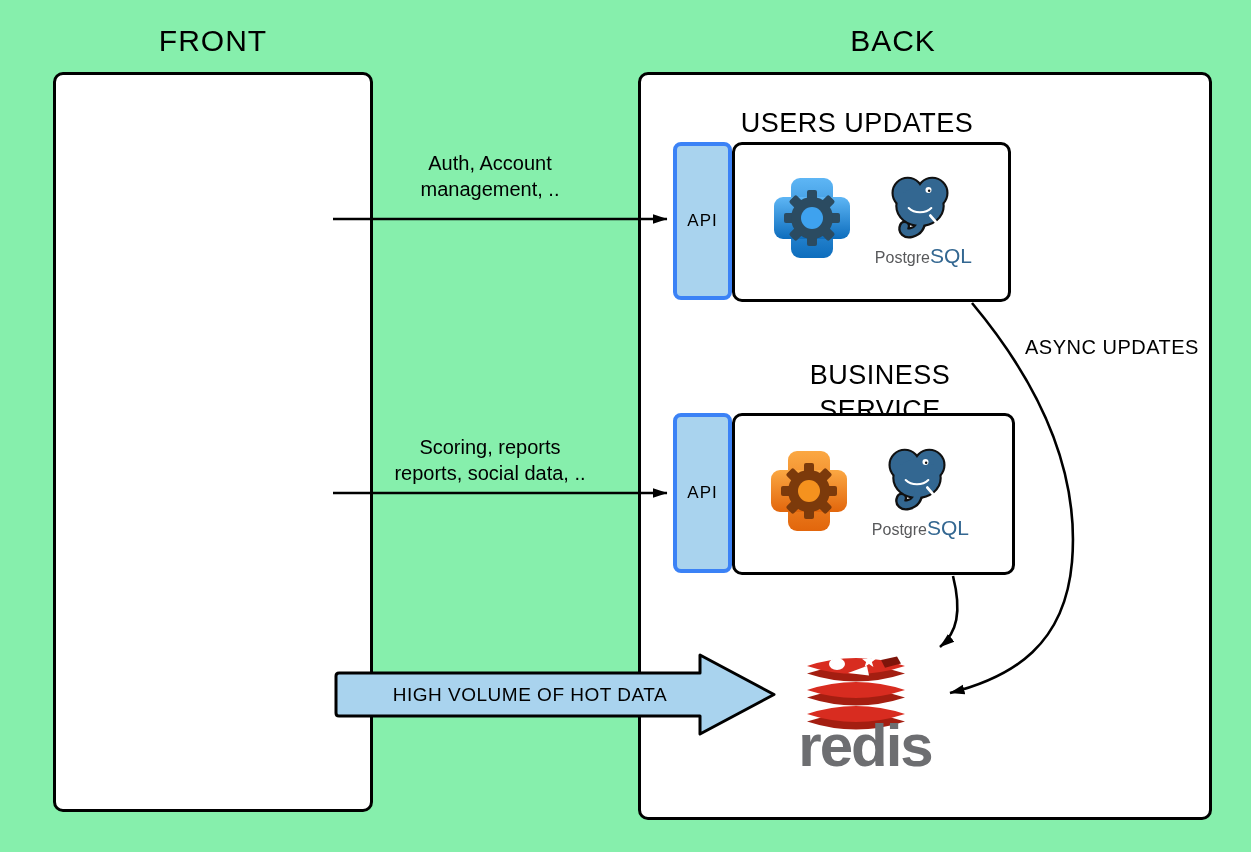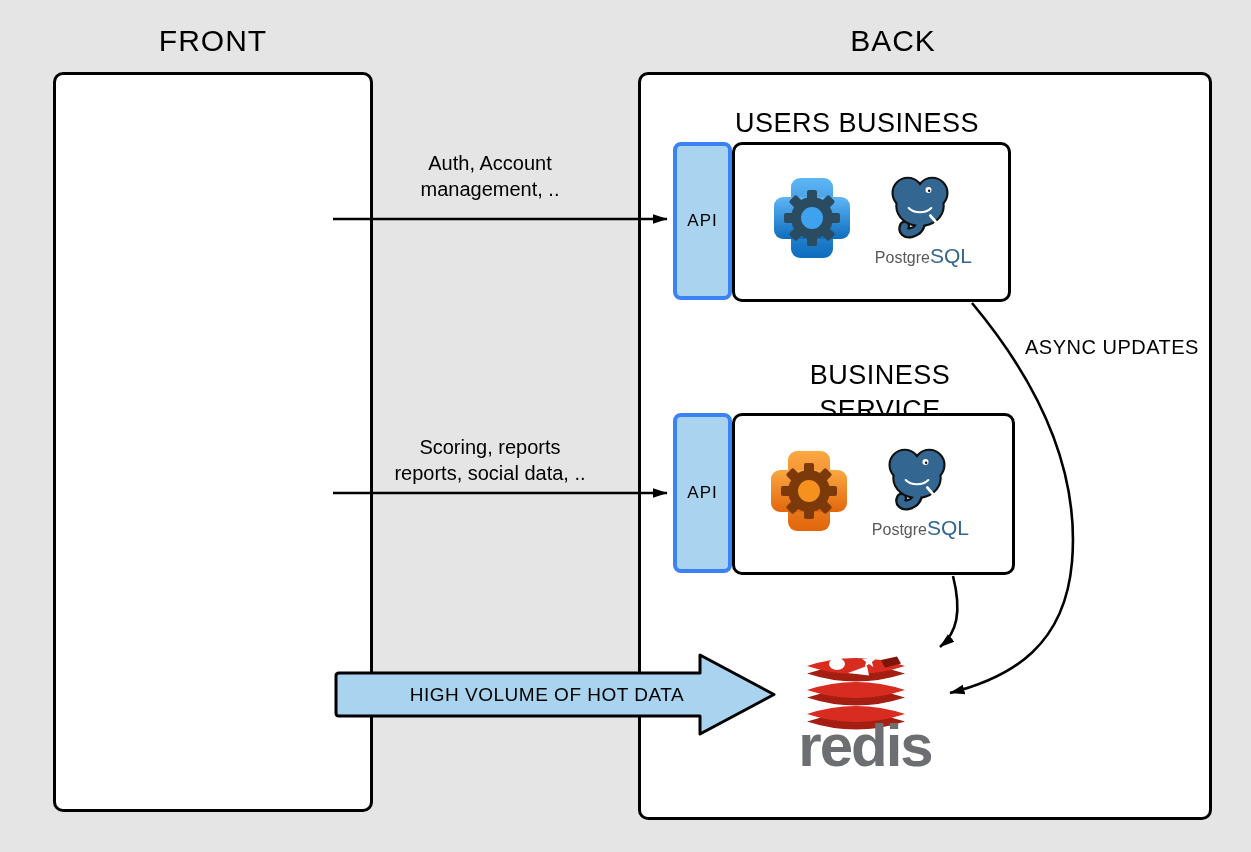--- a/index.html
+++ b/index.html
@@ -1,17 +1,17 @@
 <!DOCTYPE html>
 <html><head>
 <meta charset="utf-8">
 <style>
   html,body{margin:0;padding:0;background:#ffffff;}
   .canvas{
-    position:relative;width:1251px;height:852px;background:#e5e5e5;overflow:hidden;
+    position:relative;width:1251px;height:852px;background:#86efac;overflow:hidden;
     font-family:"Liberation Sans", sans-serif;color:#000;
   }
   .abs{position:absolute;}
   .big-title{font-size:30px;letter-spacing:1px;text-align:center;color:#000;}
   .svc-title{font-size:27px;letter-spacing:0.5px;text-align:center;color:#000;line-height:35px;}
   .box{position:absolute;box-sizing:border-box;border:3px solid #000;border-radius:10px;background:#fff;}
   .api-box{
     position:absolute;box-sizing:border-box;border:4px solid #3b82f6;border-radius:8px;
     background:#a9d3ee;display:flex;align-items:center;justify-content:center;
     font-size:17px;letter-spacing:1px;z-index:2;
@@ -34,21 +34,21 @@
 <body>
 
 <div class="canvas">
 
   <div class="box" style="left:53px;top:72px;width:320px;height:740px;"></div>
   <div class="box" style="left:638px;top:72px;width:574px;height:748px;"></div>
 
   <div class="abs big-title" style="left:63px;top:24px;width:300px;">FRONT</div>
   <div class="abs big-title" style="left:743px;top:24px;width:300px;">BACK</div>
 
-  <div class="abs svc-title" style="left:657px;top:106px;width:400px;">USERS BUSINESS</div>
+  <div class="abs svc-title" style="left:657px;top:106px;width:400px;">USERS UPDATES</div>
   <div class="api-box" style="left:673px;top:142px;width:59px;height:158px;">
     <span>API</span>
   </div>
   <div class="box svc-box" style="left:732px;top:142px;width:279px;height:160px;"></div>
 
   <svg class="abs content" style="left:772px;top:176px;" width="80" height="84" viewBox="0 0 80 84">
     <defs>
       <linearGradient id="bluGrad" x1="0" y1="0" x2="0" y2="1">
         <stop offset="0" stop-color="#5eb6f5"></stop>
           <stop offset="1" stop-color="#0d6dbd"></stop>
@@ -171,15 +171,15 @@
 
   <div class="abs label" style="left:340px;top:150px;width:300px;">
     <div>Auth, Account</div>
     <div>management, ..</div>
   </div>
   <div class="abs label" style="left:340px;top:434px;width:300px;">
     <div>Scoring, reports</div>
     <div>reports, social data, ..</div>
   </div>
   <div class="abs async-label" style="left:1012px;top:336px;width:200px;">ASYNC UPDATES</div>
-  <div class="abs hot-label" style="left:397px;top:684px;width:300px;">HIGH VOLUME OF HOT DATA</div>
+  <div class="abs hot-label" style="left:380px;top:684px;width:300px;">HIGH VOLUME OF HOT DATA</div>
 
 </div>
 
 </body></html>

